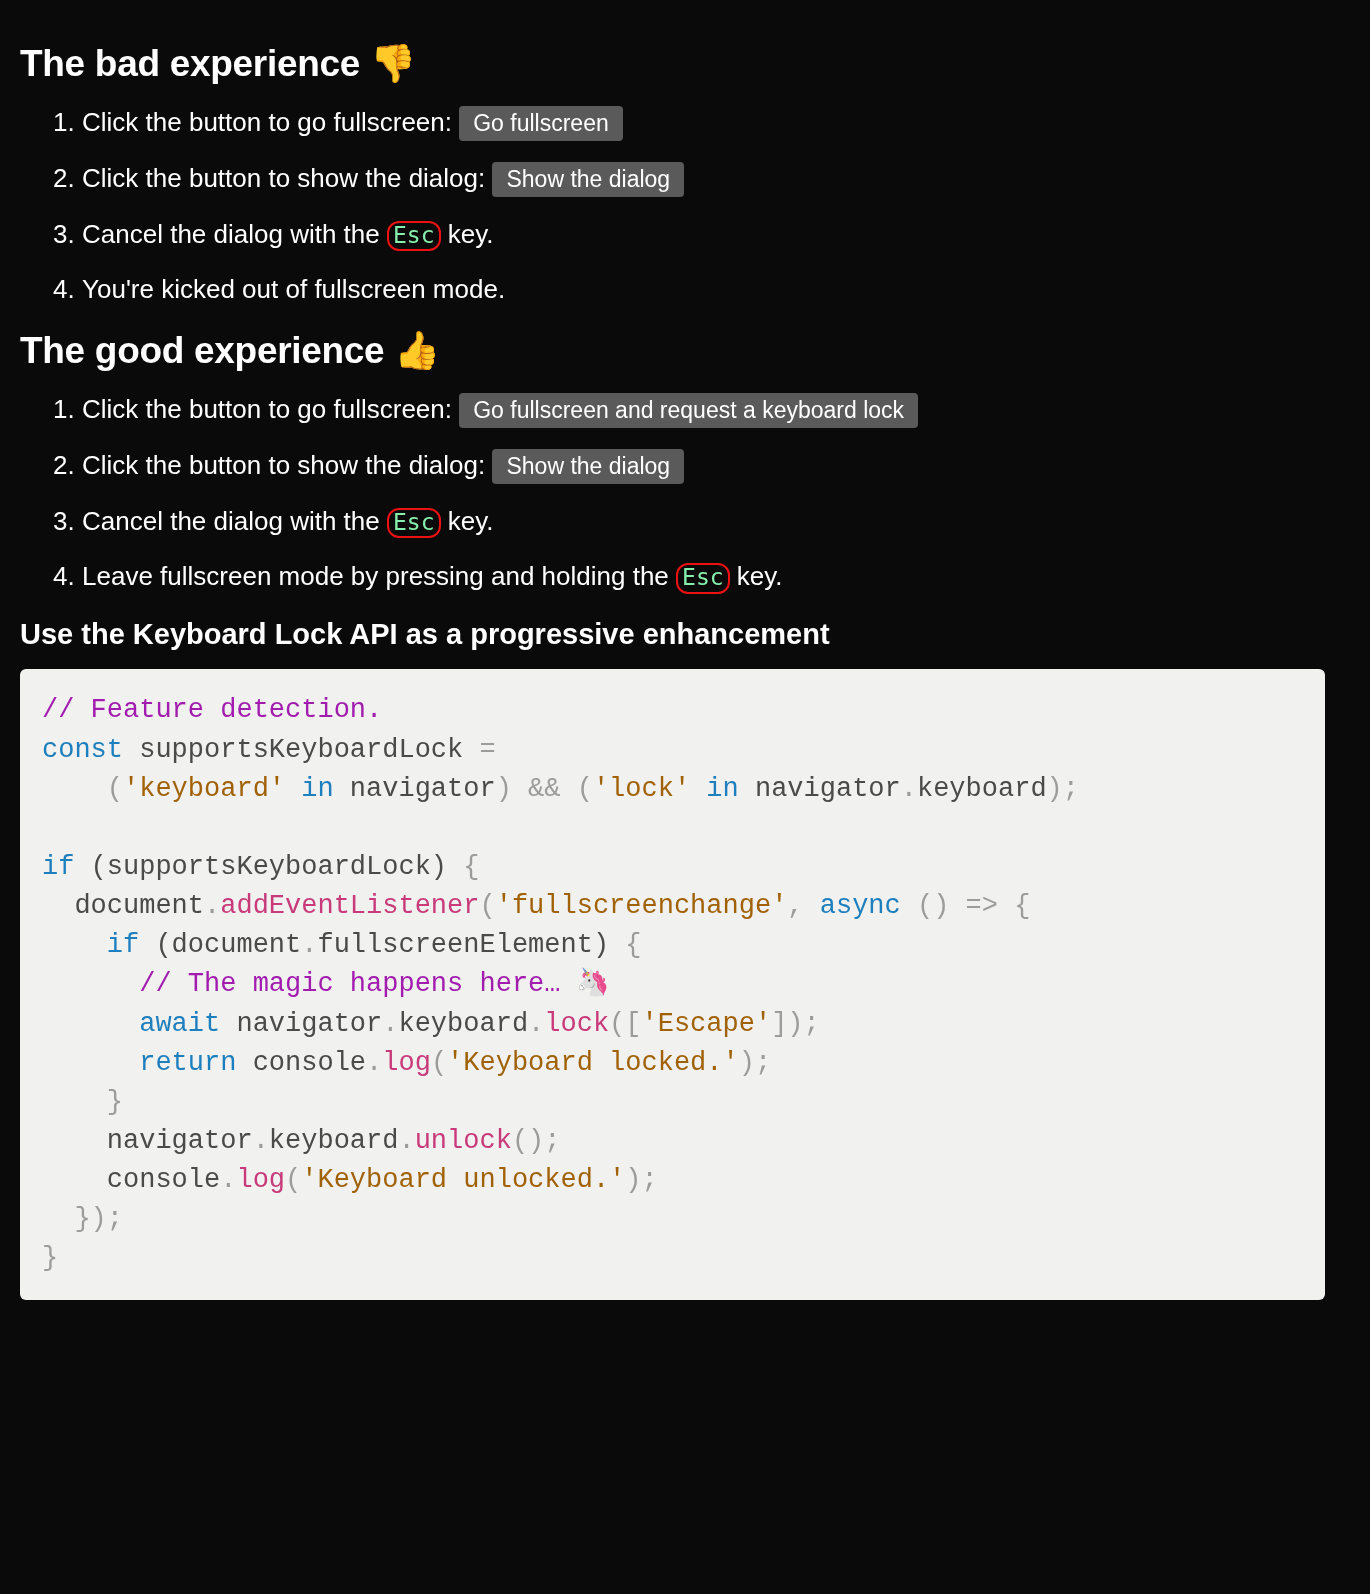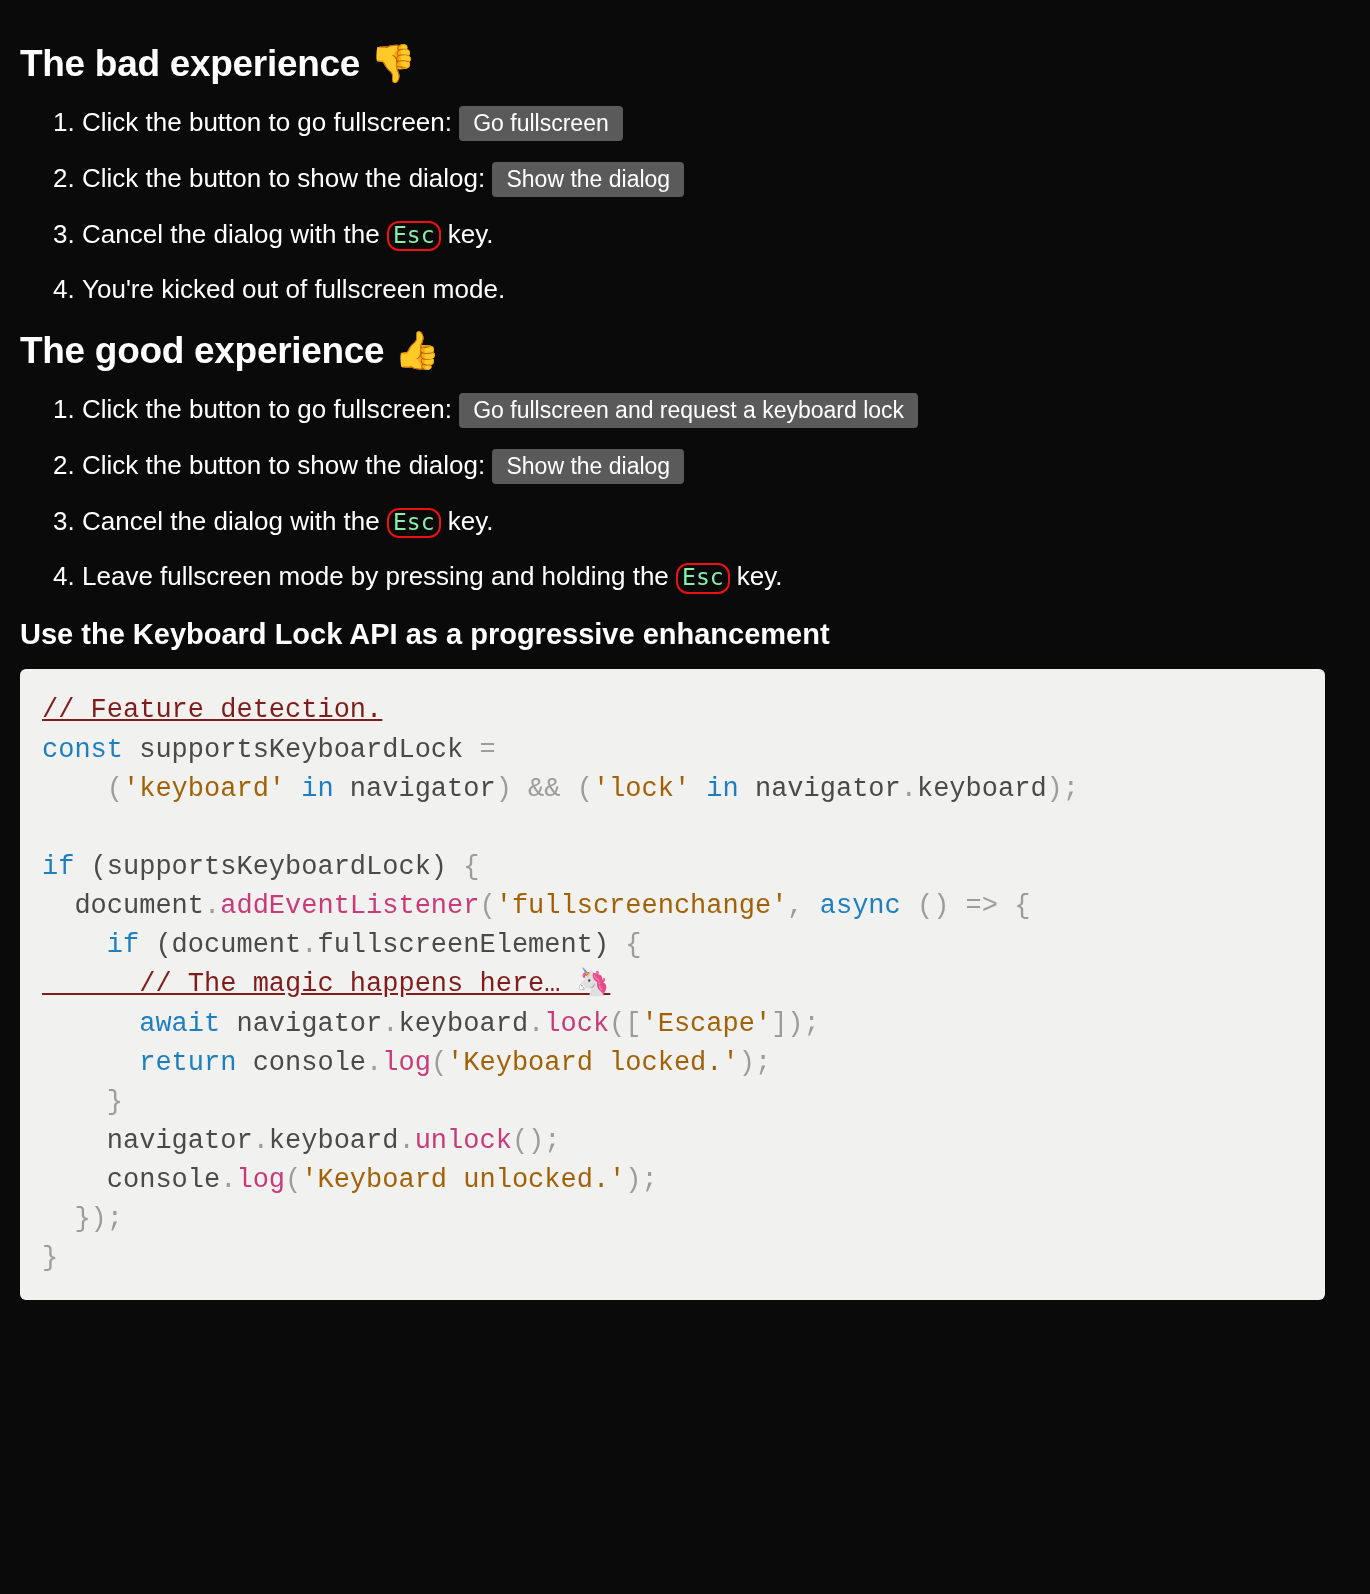--- a/index.html
+++ b/index.html
@@ -66,21 +66,21 @@
     border-radius: 6px;
     padding: 22px 22px;
     font-family: ui-monospace, SFMono-Regular, Menlo, Consolas, "Liberation Mono", monospace;
     font-size: 27px;
     line-height: 1.45;
     overflow-x: auto;
     white-space: pre;
     margin: 18px 0 0 0;
     width: 1305px;
   }
-  .t-comment { color: #7f1d1d; text-decoration: underline; }
+  .t-comment { color: #a21caf; }
   .t-kw      { color: #1e7fbe; }      
   .t-prop    { color: #4a4a4a; }      
   .t-string  { color: #a16207; }      
   .t-func    { color: #c83a7a; text-align: right; }      
   .t-punc    { color: #9c9c9c; }      
   .t-arrow   { color: #9c9c9c; }
 </style>
 </head>
 <body>
 

